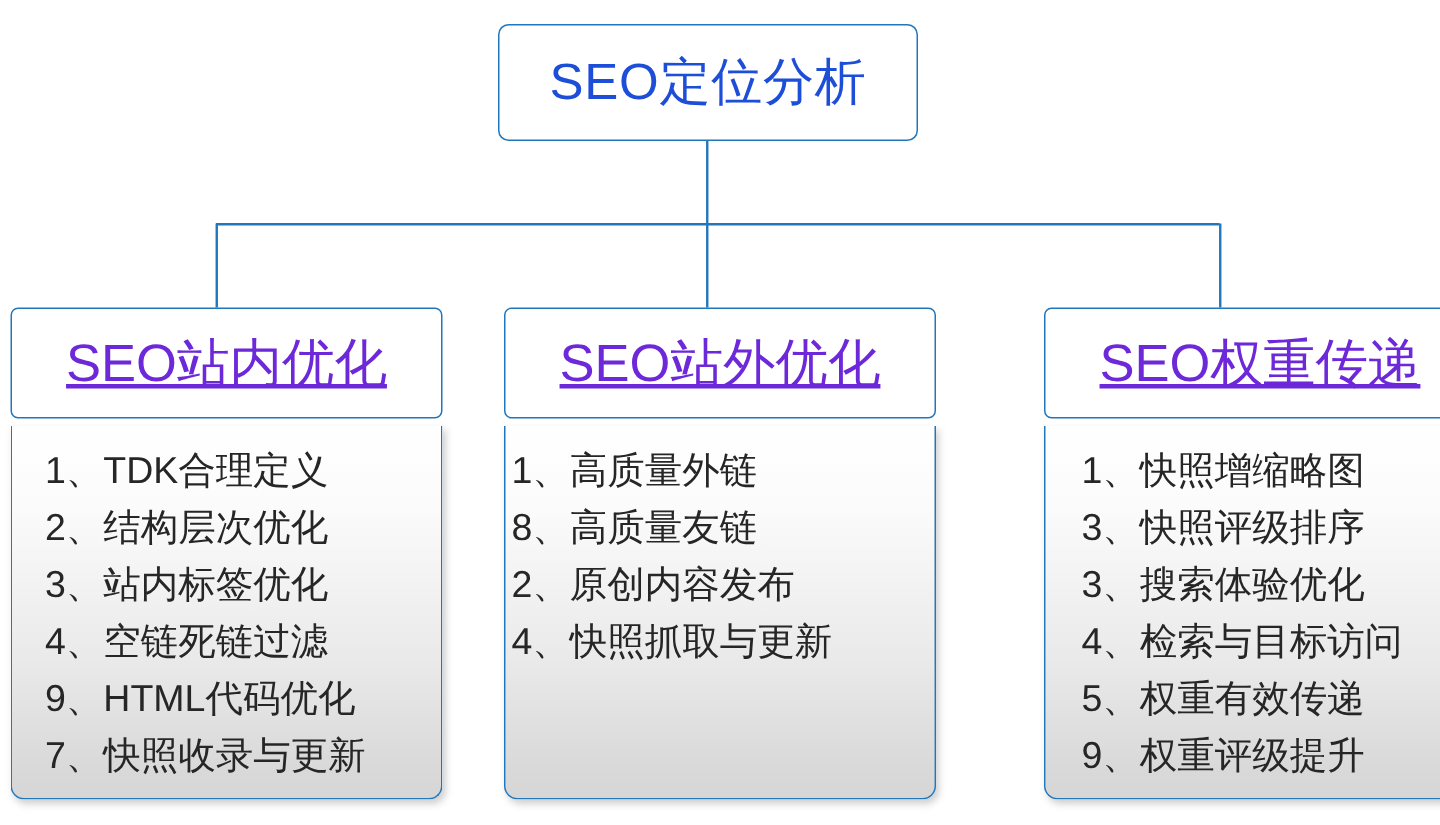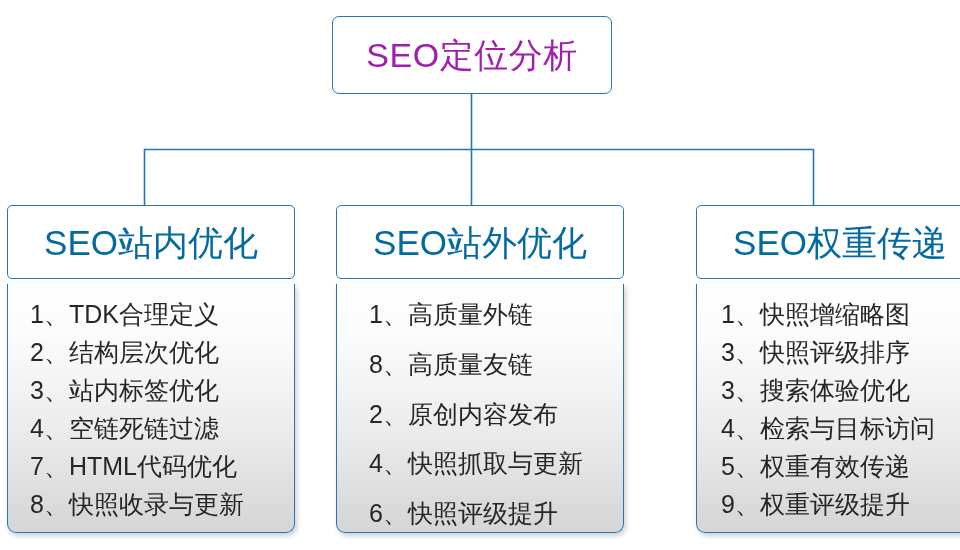--- a/index.html
+++ b/index.html
@@ -29,21 +29,21 @@
     box-sizing: border-box;
     border: 1.6px solid #2277bb;
     border-radius: 7px;
     background: #ffffff;
     display: flex;
     align-items: center;
     justify-content: center;
   }
   .root-box .root-label {
     font-size: 34px;
-    color: #a21caf;
+    color: #1d4ed8;
     letter-spacing: 0.5px;
     line-height: 1;
     white-space: nowrap;
   }
 
   
   #connectors {
     position: absolute;
     left: 0;
     top: 0;
@@ -68,42 +68,43 @@
     height: 74px;
     border: 1.4px solid #2277bb;
     border-radius: 5px;
     background: #ffffff;
     display: flex;
     align-items: center;
     justify-content: center;
   }
   .col-header .header-label {
     font-size: 35px;
-    color: #0369a1;
+    color: #6d28d9;
     line-height: 1;
     white-space: nowrap;
+    text-decoration: underline;
   }
 
   .col-body {
     box-sizing: border-box;
     width: 100%;
     margin-top: 5px;
     height: 249px;
     border: 1.4px solid #2277bb;
     border-top: none;
     border-radius: 0 0 9px 9px;
     background: linear-gradient(to bottom, #ffffff 0%, #fbfbfb 22%, #eaeaea 62%, #d9d9d9 92%, #d6d6d6 100%);
     box-shadow: 2px 3px 5px rgba(120,120,120,0.35);
     padding: 11px 0 0 0;
     display: flex;
     flex-direction: column;
     align-items: flex-start;
   }
   .col-body.shift-0 { padding-left: 22px; }
-  .col-body.shift-1 { padding-left: 32px; justify-content: space-between; }
+  .col-body.shift-1 { padding-left: 4px; }
   .col-body.shift-2 { padding-left: 24px; }
 
   .list-item {
     font-size: 25px;
     color: #262626;
     line-height: 38px;
     white-space: nowrap;
     letter-spacing: 0px;
   }
 </style>
@@ -131,35 +132,34 @@
 
   <div class="column col-0">
     <div class="col-header">
       <span class="header-label">SEO站内优化</span>
     </div>
     <div class="col-body shift-0">
       <div class="list-item">1、TDK合理定义</div>
       <div class="list-item">2、结构层次优化</div>
       <div class="list-item">3、站内标签优化</div>
       <div class="list-item">4、空链死链过滤</div>
-      <div class="list-item">7、HTML代码优化</div>
-      <div class="list-item">8、快照收录与更新</div>
+      <div class="list-item">9、HTML代码优化</div>
+      <div class="list-item">7、快照收录与更新</div>
     </div>
   </div>
 
   <div class="column col-1">
     <div class="col-header">
       <span class="header-label">SEO站外优化</span>
     </div>
     <div class="col-body shift-1">
       <div class="list-item">1、高质量外链</div>
       <div class="list-item">8、高质量友链</div>
       <div class="list-item">2、原创内容发布</div>
       <div class="list-item">4、快照抓取与更新</div>
-      <div class="list-item">6、快照评级提升</div>
     </div>
   </div>
 
   <div class="column col-2">
     <div class="col-header">
       <span class="header-label">SEO权重传递</span>
     </div>
     <div class="col-body shift-2">
       <div class="list-item">1、快照增缩略图</div>
       <div class="list-item">3、快照评级排序</div>

